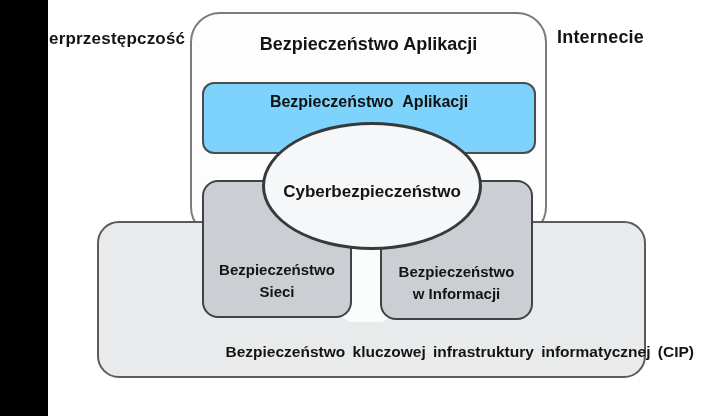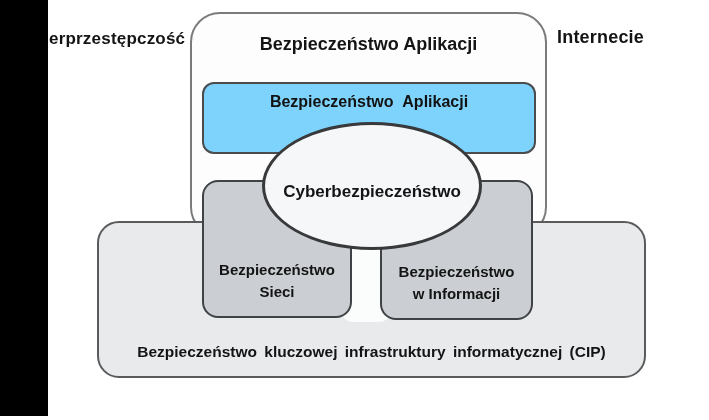--- a/index.html
+++ b/index.html
@@ -53,23 +53,24 @@
   #cip-rect {
     left: 97px; top: 221px; width: 549px; height: 157px;
     background: #e8eaeb;
     border: 2.5px solid #5a5b5c;
     border-radius: 22px;
     box-sizing: border-box;
     z-index: 2;
   }
   #cip-label {
     left: 97px; top: 343px; width: 549px;
-    text-align: center; font-size: 15.5px; word-spacing: 3px;
+    text-align: right; font-size: 15.5px; word-spacing: 3px;
     white-space: nowrap;
     z-index: 3;
+    padding-left: 48px;
   }
 
   
   #white-stem {
     left: 341px; top: 230px; width: 50px; height: 92px;
     background: #fbfcfc;
     border-radius: 0 0 12px 12px;
     z-index: 3;
   }
 

